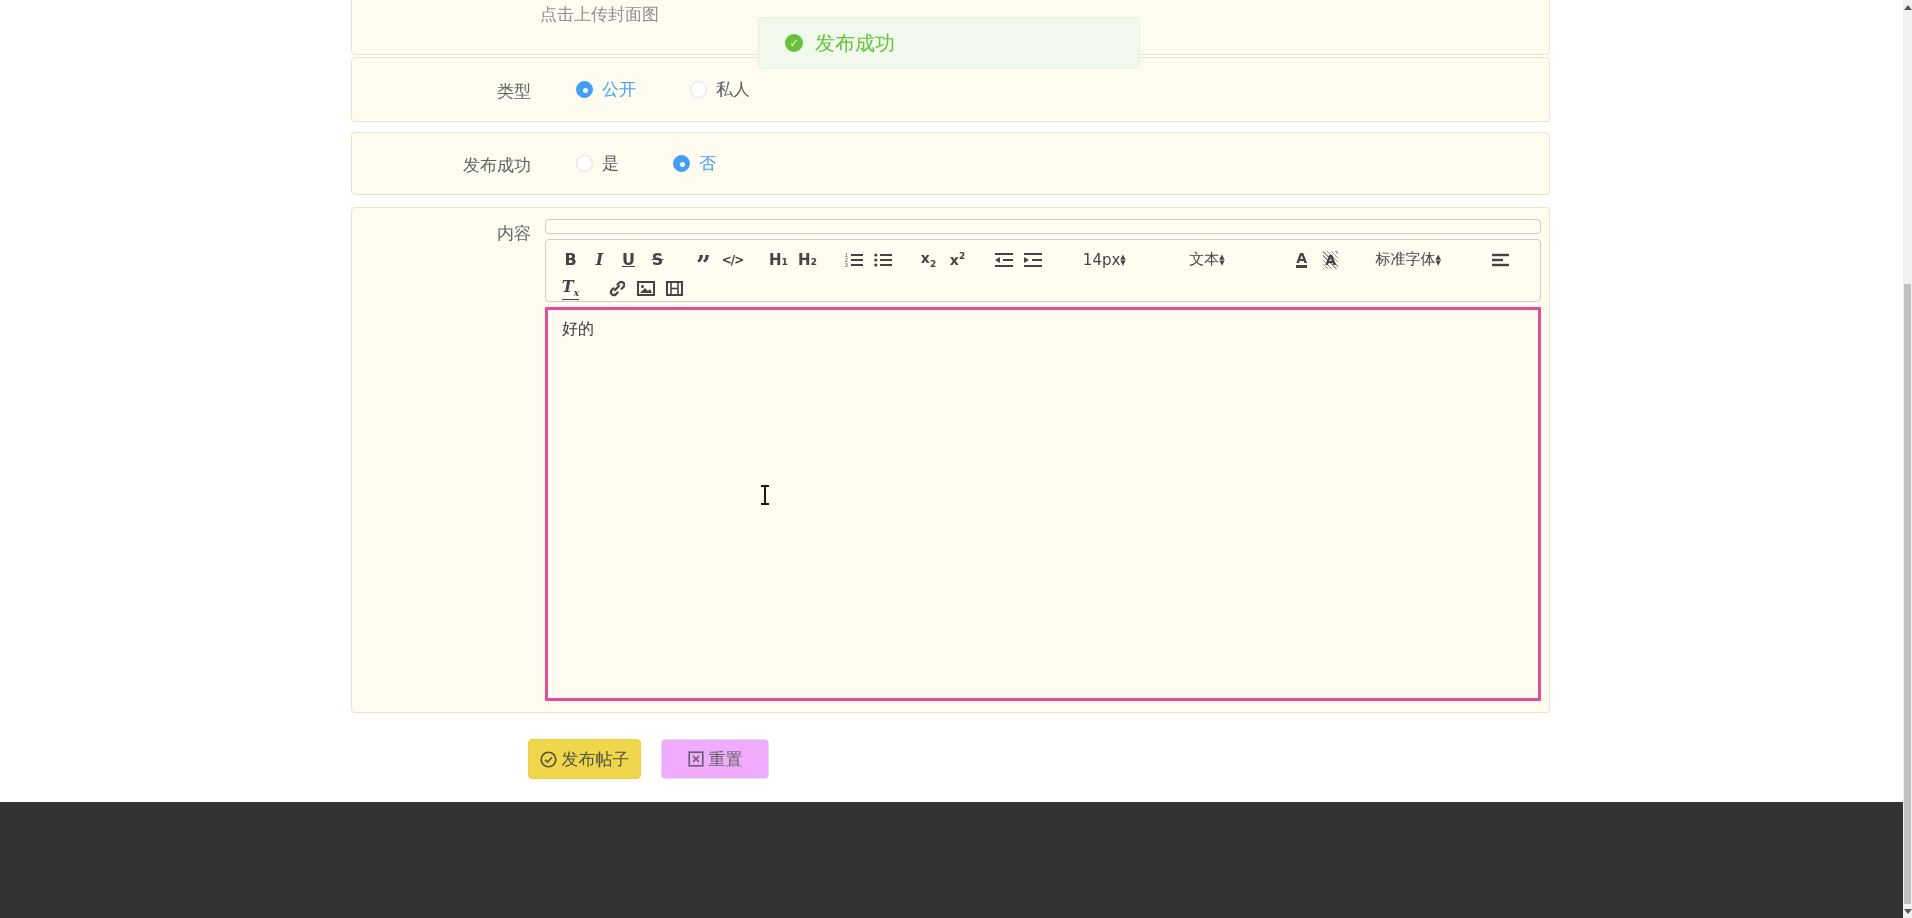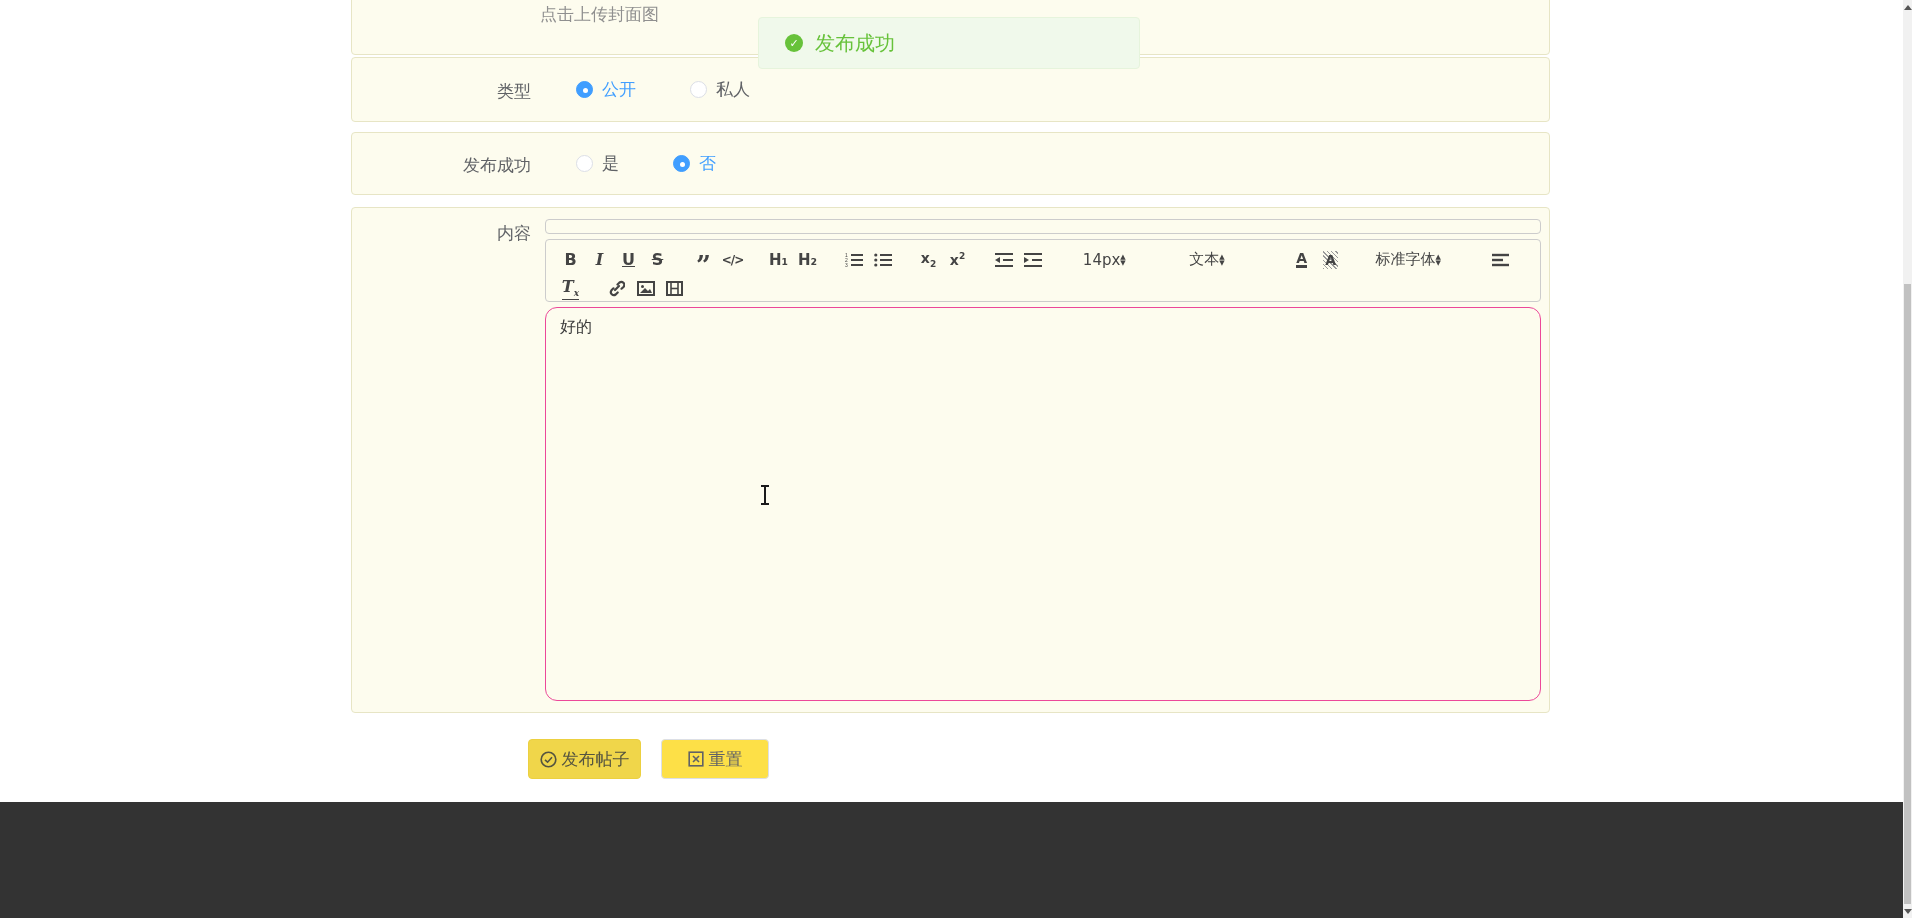--- a/index.html
+++ b/index.html
@@ -57,21 +57,21 @@
                background:repeating-linear-gradient(45deg,#9a9a9a 0 1px,transparent 1px 3px); }
   .qlb .cleanT { font-style:italic; font-family:"DejaVu Serif",serif; font-weight:bold; border-bottom:1px solid #444; }
   .picker { display:flex; align-items:center; justify-content:center;
             font-size:15px; color:#444; cursor:pointer; }
   .pk-size { width:100px; margin-right:22px; } .pk-style { width:100px; margin-right:40px; }
   .pk-font { width:114px; margin-right:32px; }
   .updown { display:flex; flex-direction:column; line-height:6px; font-size:7px; color:#444; }
   .icon-svg { display:block; }
 
   .ed-body { position:absolute; left:545px; top:307px; width:996px; height:394px;
-             border:1px solid #ec4899; border-radius:12px; background:#fdfcee; }
+             border:3px solid #ec4899; border-radius:1px; background:#fdfcee; }
   .ed-text { position:absolute; left:14px; top:9px; font-size:16px; color:#3c3c3c; }
 
   
   .ibeam { position:absolute; left:760px; top:485px; width:10px; height:20px; }
   .ibeam::before { content:""; position:absolute; left:4px; top:0; width:2px; height:20px; background:#1a1a1a; }
   .ibeam::after  { content:""; position:absolute; left:1px; top:0; width:8px; height:2px;
                    box-shadow:0 18px 0 #1a1a1a; background:#1a1a1a; }
 
   
   .toast { position:absolute; left:758px; top:17px; width:382px; height:52px;
@@ -79,21 +79,21 @@
            display:flex; align-items:center; padding-left:26px; gap:12px; z-index:5; }
   .toast-icon { width:18px; height:18px; border-radius:50%; background:#67c23a;
                 display:flex; align-items:center; justify-content:center; }
   .toast-icon span { color:#fff; font-size:11px; font-weight:bold; }
   .toast-msg { color:#67c23a; font-size:20px; }
 
   
   .btn { position:absolute; top:739px; height:40px; border-radius:4px; font-size:17px;
          display:flex; align-items:center; justify-content:center; gap:5px; cursor:pointer; border:1px solid transparent; }
   .btn-submit { left:528px; width:113px; background:#f0d64a; border-color:#ecd040; color:#545440; }
-  .btn-reset  { left:661px; width:108px; background:#fde047; border-color:#dcdfe6; color:#606266; }
+  .btn-reset  { left:661px; width:108px; background:#f0abfc; border-color:#dcdfe6; color:#606266; }
 
   
   .footer { position:absolute; left:0; top:802px; width:1912px; height:116px; background:#333333; }
   .scrollbar { position:absolute; right:0; top:0; width:9px; height:918px; background:#f1f1f1; z-index:9; }
   .sb-thumb { position:absolute; left:1px; top:284px; width:7px; height:620px; background:#c1c1c1; }
   .sb-arrow { position:absolute; left:1px; width:0; height:0; border-left:4px solid transparent; border-right:4px solid transparent; }
   .sb-up   { top:5px; border-bottom:5px solid #555; }
   .sb-down { bottom:4px; border-top:5px solid #555; }
 </style>
 </head>

